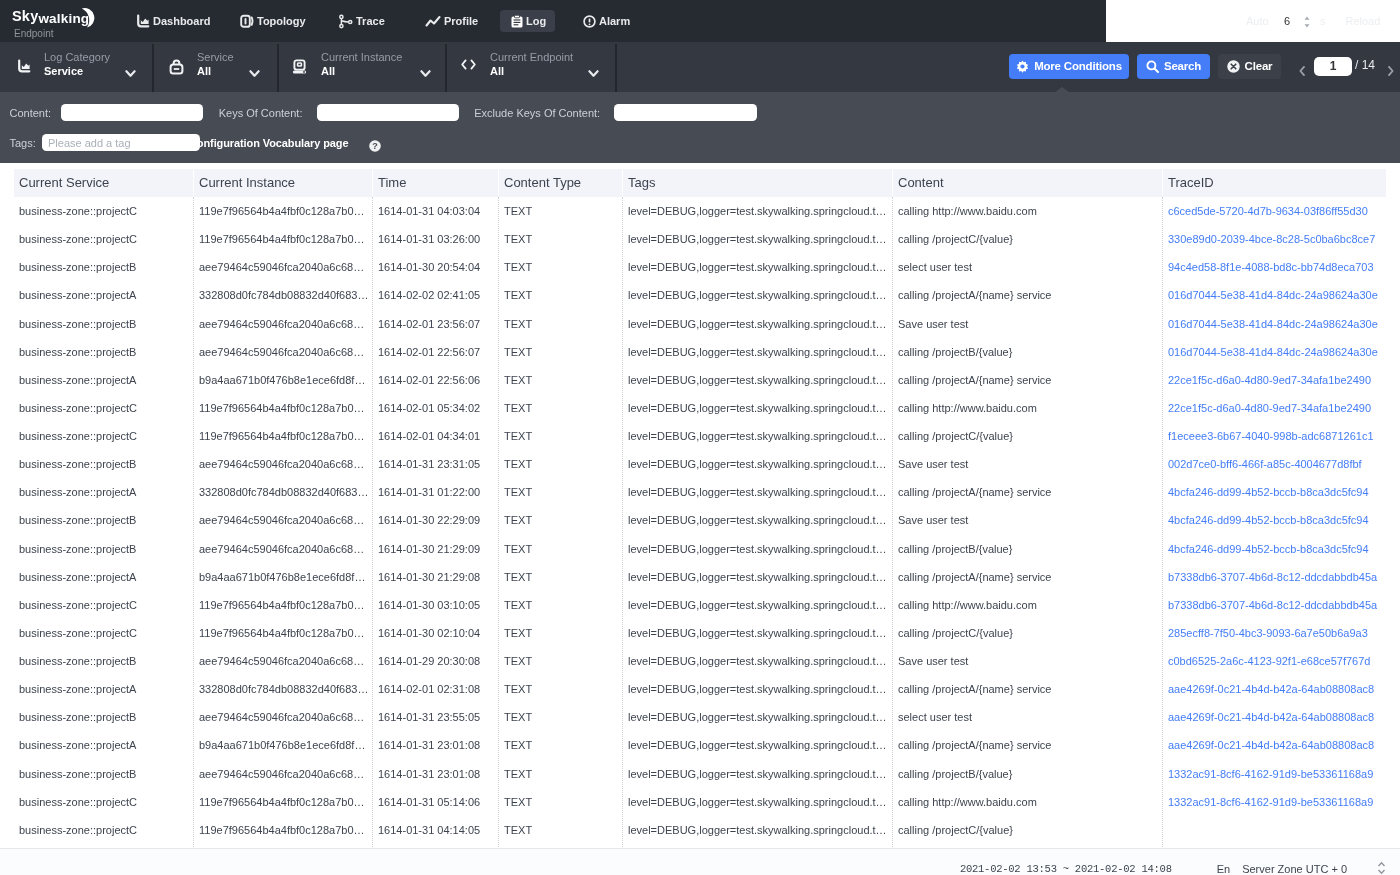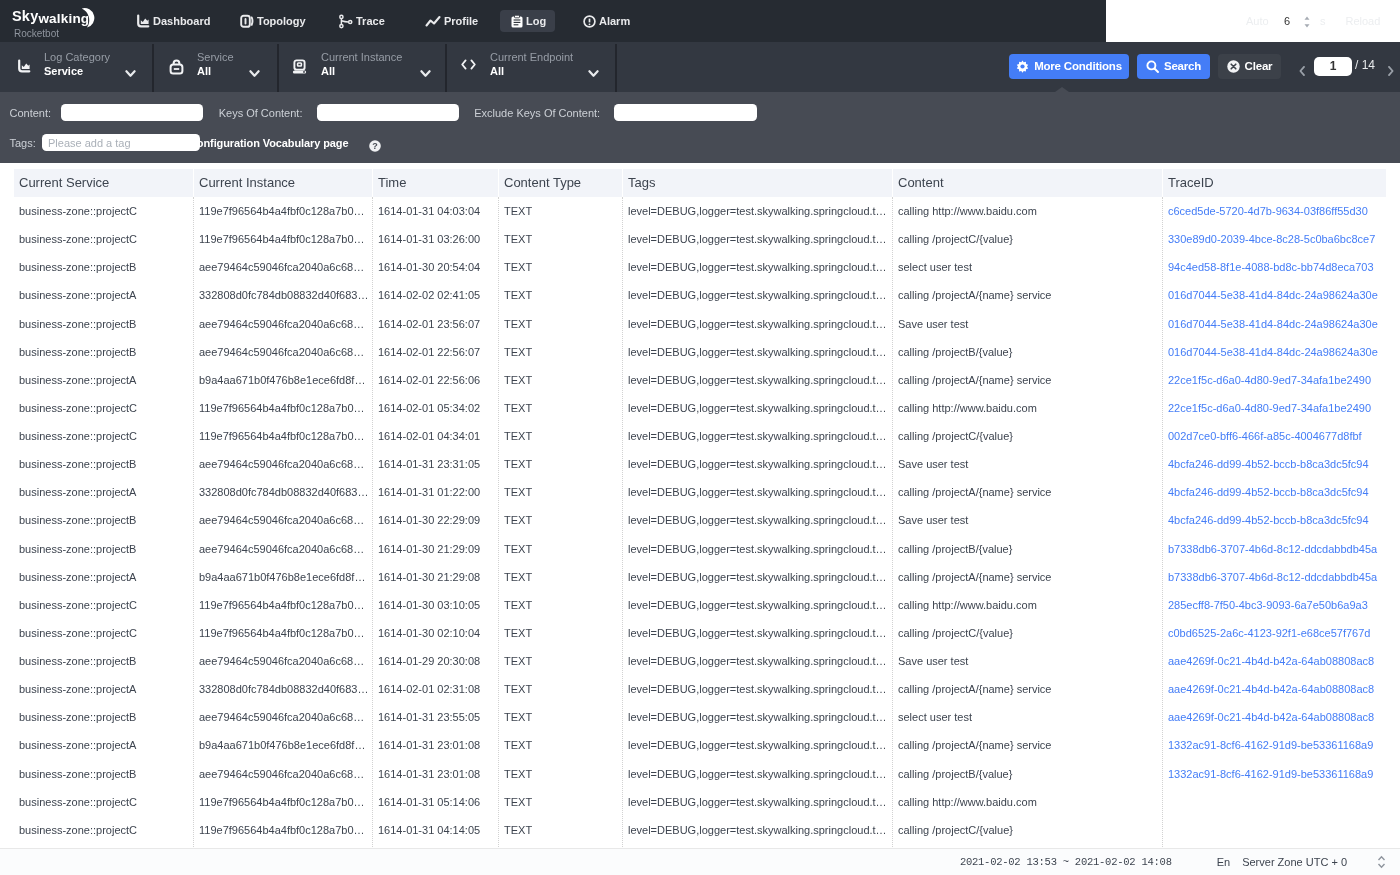--- a/index.html
+++ b/index.html
@@ -42,28 +42,28 @@
 .th{position:absolute;top:0;height:28px;line-height:28px;font-size:13px;color:#3d444f;
   padding-left:5px;border-left:1px solid #fff;white-space:nowrap;overflow:hidden}
 .th:first-child{border-left:none}
 .bcol{position:absolute;top:197px;height:650px;border-left:1px dotted #d2d2d2;overflow:hidden}
 .bcol.first{border-left:none}
 .cell{height:28.13px;line-height:28.13px;font-size:11px;color:#3d444f;padding-left:5px;
   white-space:nowrap;overflow:hidden}
 .cell a{color:#447df7;text-decoration:none}
 
 #footer{position:absolute;left:0;top:848px;width:1400px;height:27px;background:#fbfcfd;border-top:1px solid #e8e8e8}
-#fright{position:absolute;right:14px;top:0;height:26px;display:flex;align-items:center;color:#3d444f}
+#fright{position:absolute;right:14px;top:0;height:26px;display:flex;align-items:flex-end;color:#3d444f}
 #fdate{font-family:"Liberation Mono",monospace;font-size:10.5px;letter-spacing:-.25px;color:#3d444f}
 
 </style></head><body>
 <div id="nav">
 <div id="logo">
       <div class="l1"><span style="font-size:14.5px">Sky</span><span style="font-size:13.5px;position:relative;top:1.5px">walking</span></div>
-      <div class="l2">Rocketbot</div>
+      <div class="l2">Endpoint</div>
     </div>
 <div class="abs" style="left:77px;top:7px"><svg width="18" height="22" viewBox="0 0 18 22" style="">
         <path d="M4.8 1.4 A9.3 9.3 0 1 1 10 20.6 A13.2 13.2 0 0 0 4.8 1.4 Z" fill="#fff"></path>
       </svg></div>
 <div id="logpill"></div>
 <div class="navitem" style="left:136px">
       <svg width="14" height="14" viewBox="0 0 14 14" style="">
         <path d="M2.2 1.5 V9.5 Q2.2 12.3 5 12.3 H12.3" fill="none" stroke="#e9eaec" stroke-width="2.2" stroke-linecap="round"></path>
         <path d="M4.8 10 V6.2 L6.8 8 L9.2 4.4 L11.3 6.8 L12.6 5.4 V10 Z" fill="#e9eaec"></path>
       </svg>
@@ -373,20 +373,21 @@
   </div>
 <div class="bcol" style="left:1162px;width:224px">
     <div class="cell"><a>c6ced5de-5720-4d7b-9634-03f86ff55d30</a></div>
     <div class="cell"><a>330e89d0-2039-4bce-8c28-5c0ba6bc8ce7</a></div>
     <div class="cell"><a>94c4ed58-8f1e-4088-bd8c-bb74d8eca703</a></div>
     <div class="cell"><a>016d7044-5e38-41d4-84dc-24a98624a30e</a></div>
     <div class="cell"><a>016d7044-5e38-41d4-84dc-24a98624a30e</a></div>
     <div class="cell"><a>016d7044-5e38-41d4-84dc-24a98624a30e</a></div>
     <div class="cell"><a>22ce1f5c-d6a0-4d80-9ed7-34afa1be2490</a></div>
     <div class="cell"><a>22ce1f5c-d6a0-4d80-9ed7-34afa1be2490</a></div>
+    <div class="cell"><a>f1eceee3-6b67-4040-998b-adc6871261c1</a></div>
     <div class="cell"><a>002d7ce0-bff6-466f-a85c-4004677d8fbf</a></div>
     <div class="cell"><a>4bcfa246-dd99-4b52-bccb-b8ca3dc5fc94</a></div>
     <div class="cell"><a>4bcfa246-dd99-4b52-bccb-b8ca3dc5fc94</a></div>
     <div class="cell"><a>4bcfa246-dd99-4b52-bccb-b8ca3dc5fc94</a></div>
     <div class="cell"><a>b7338db6-3707-4b6d-8c12-ddcdabbdb45a</a></div>
     <div class="cell"><a>b7338db6-3707-4b6d-8c12-ddcdabbdb45a</a></div>
     <div class="cell"><a>285ecff8-7f50-4bc3-9093-6a7e50b6a9a3</a></div>
     <div class="cell"><a>c0bd6525-2a6c-4123-92f1-e68ce57f767d</a></div>
     <div class="cell"><a>aae4269f-0c21-4b4d-b42a-64ab08808ac8</a></div>
     <div class="cell"><a>aae4269f-0c21-4b4d-b42a-64ab08808ac8</a></div>

